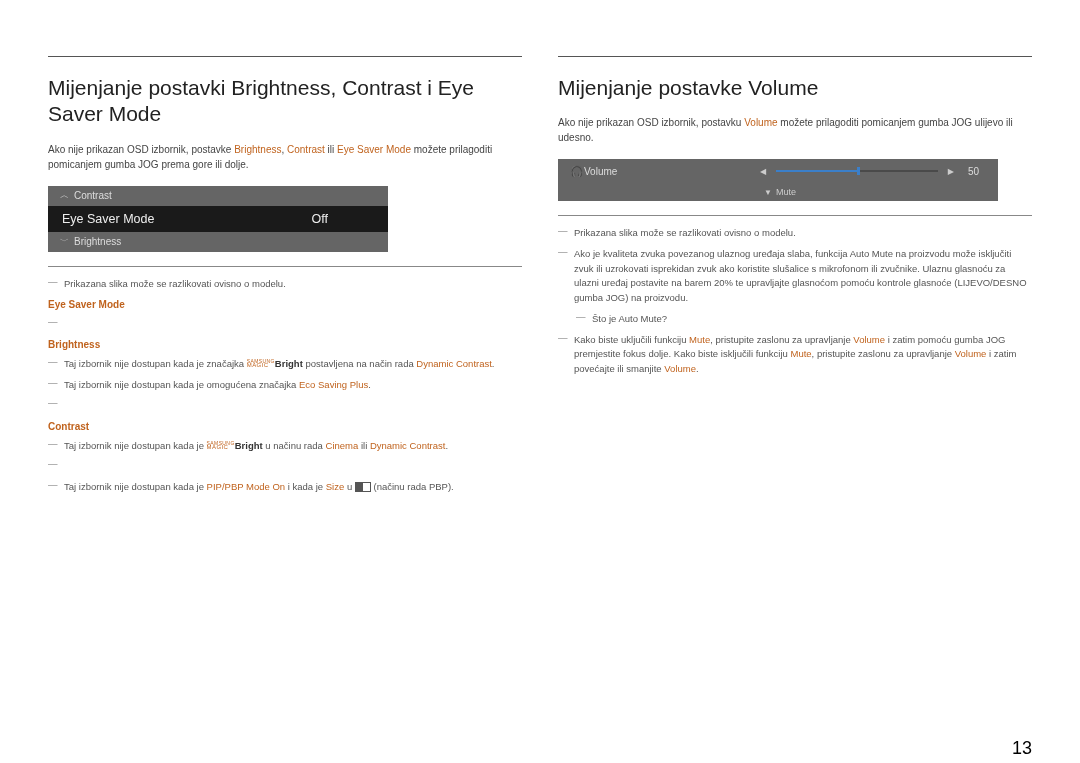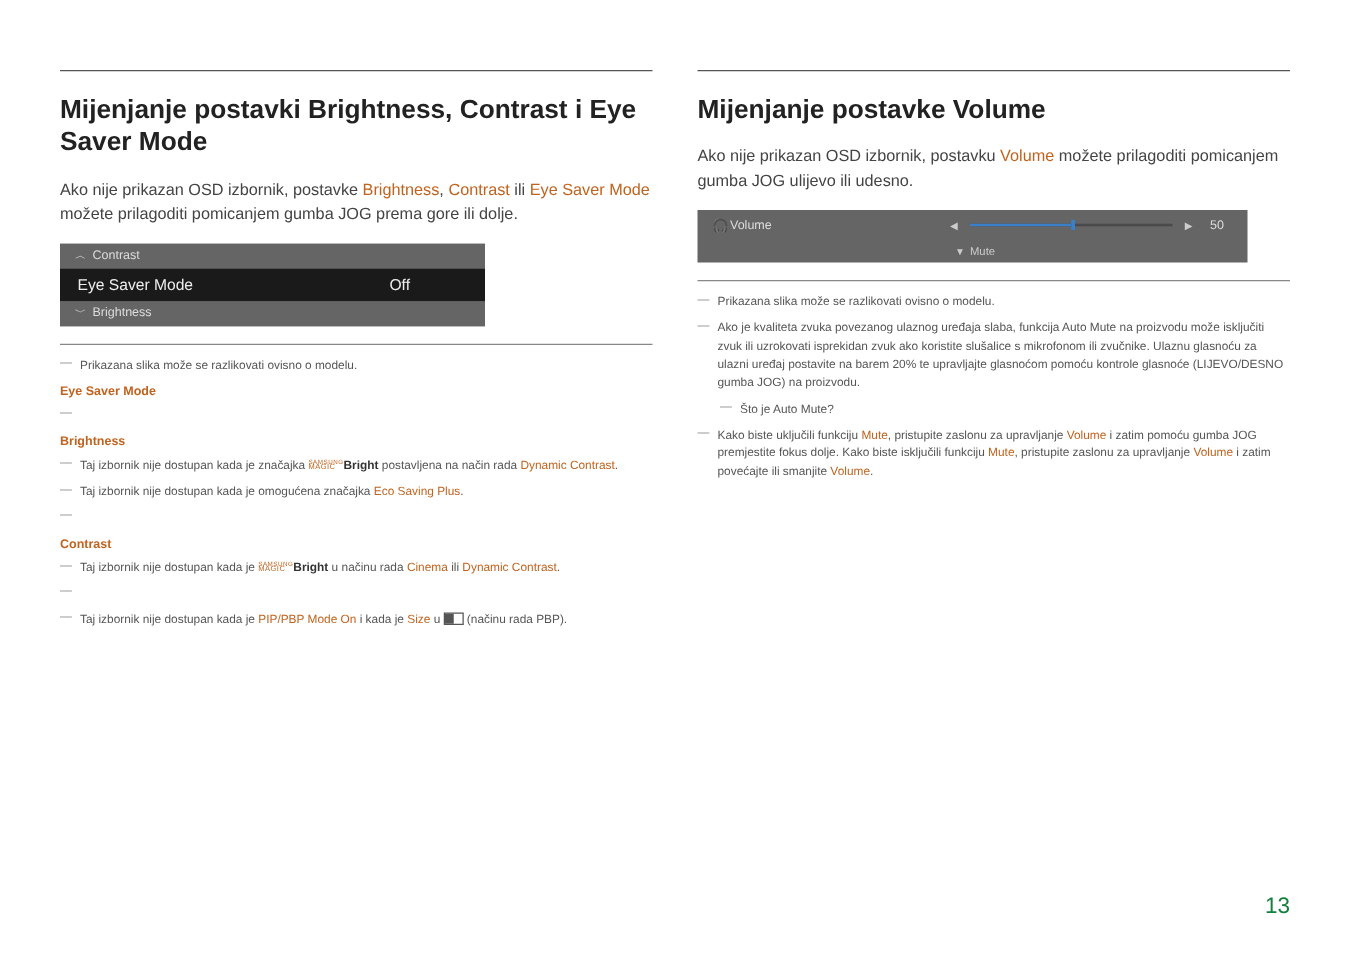--- a/index.html
+++ b/index.html
@@ -19,27 +19,27 @@
   .col {
     flex: 1;
     min-width: 0;
   }
   .col-inner {
     border-top: 1px solid #555;
     padding-top: 18px;
   }
   h2 {
     font-size: 21px;
-    font-weight: 700;
+    font-weight: 400;
     color: #222;
     line-height: 1.25;
     margin-bottom: 14px;
   }
   .intro {
-    font-size: 13px;
+    font-size: 10px;
     line-height: 1.5;
     color: #444;
     margin-bottom: 14px;
   }
   .orange { color: #c0631e; }
   .osd {
     width: 340px;
     background: #656565;
     color: #ddd;
     font-size: 10px;
@@ -170,24 +170,24 @@
     left: 50%;
     top: -3px;
     width: 3px;
     height: 8px;
     background: #3b7fc9;
   }
   .vol-value { width: 28px; text-align: left; padding-left: 8px; }
   .vol-down-arrow { font-size: 8px; width: 12px; color:#ccc; }
   .page-num {
     position: absolute;
-    bottom: 28px;
+    bottom: 4px;
     right: 48px;
     font-size: 18px;
-    color: #15803d;
+    color: #000000;
   }
 </style>
 </head>
 <body>
 
 <div class="page">
 
   <div class="col">
     <div class="col-inner">
       <h2>Mijenjanje postavki Brightness, Contrast i Eye Saver Mode</h2>

